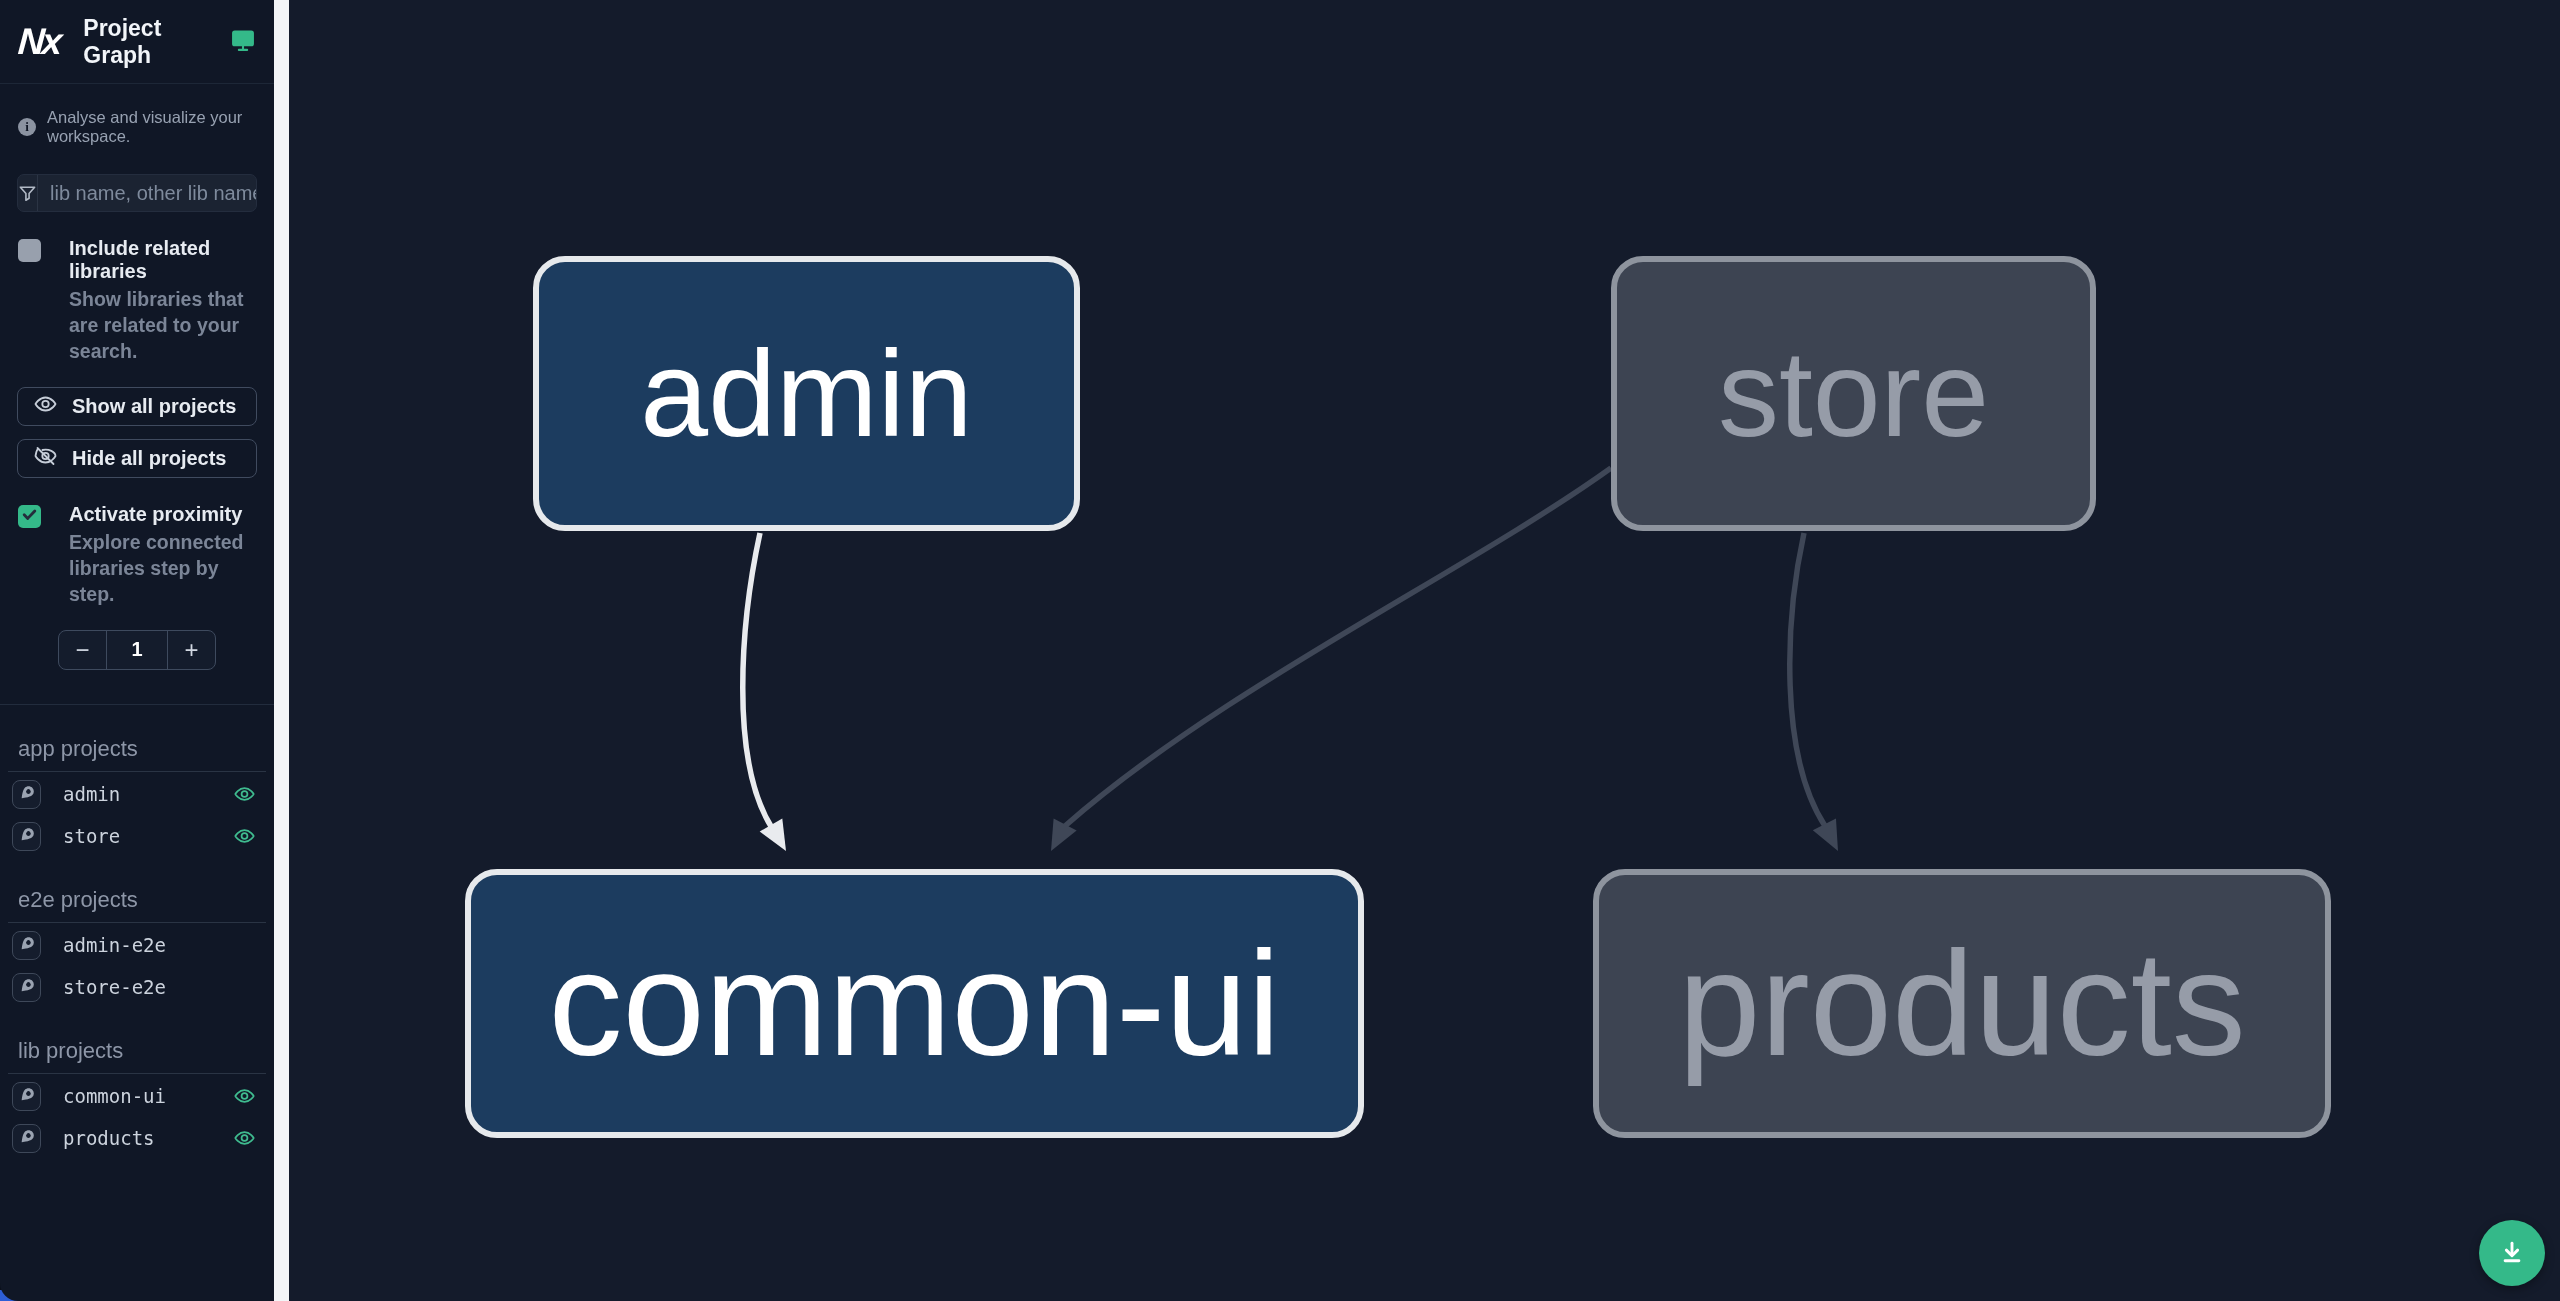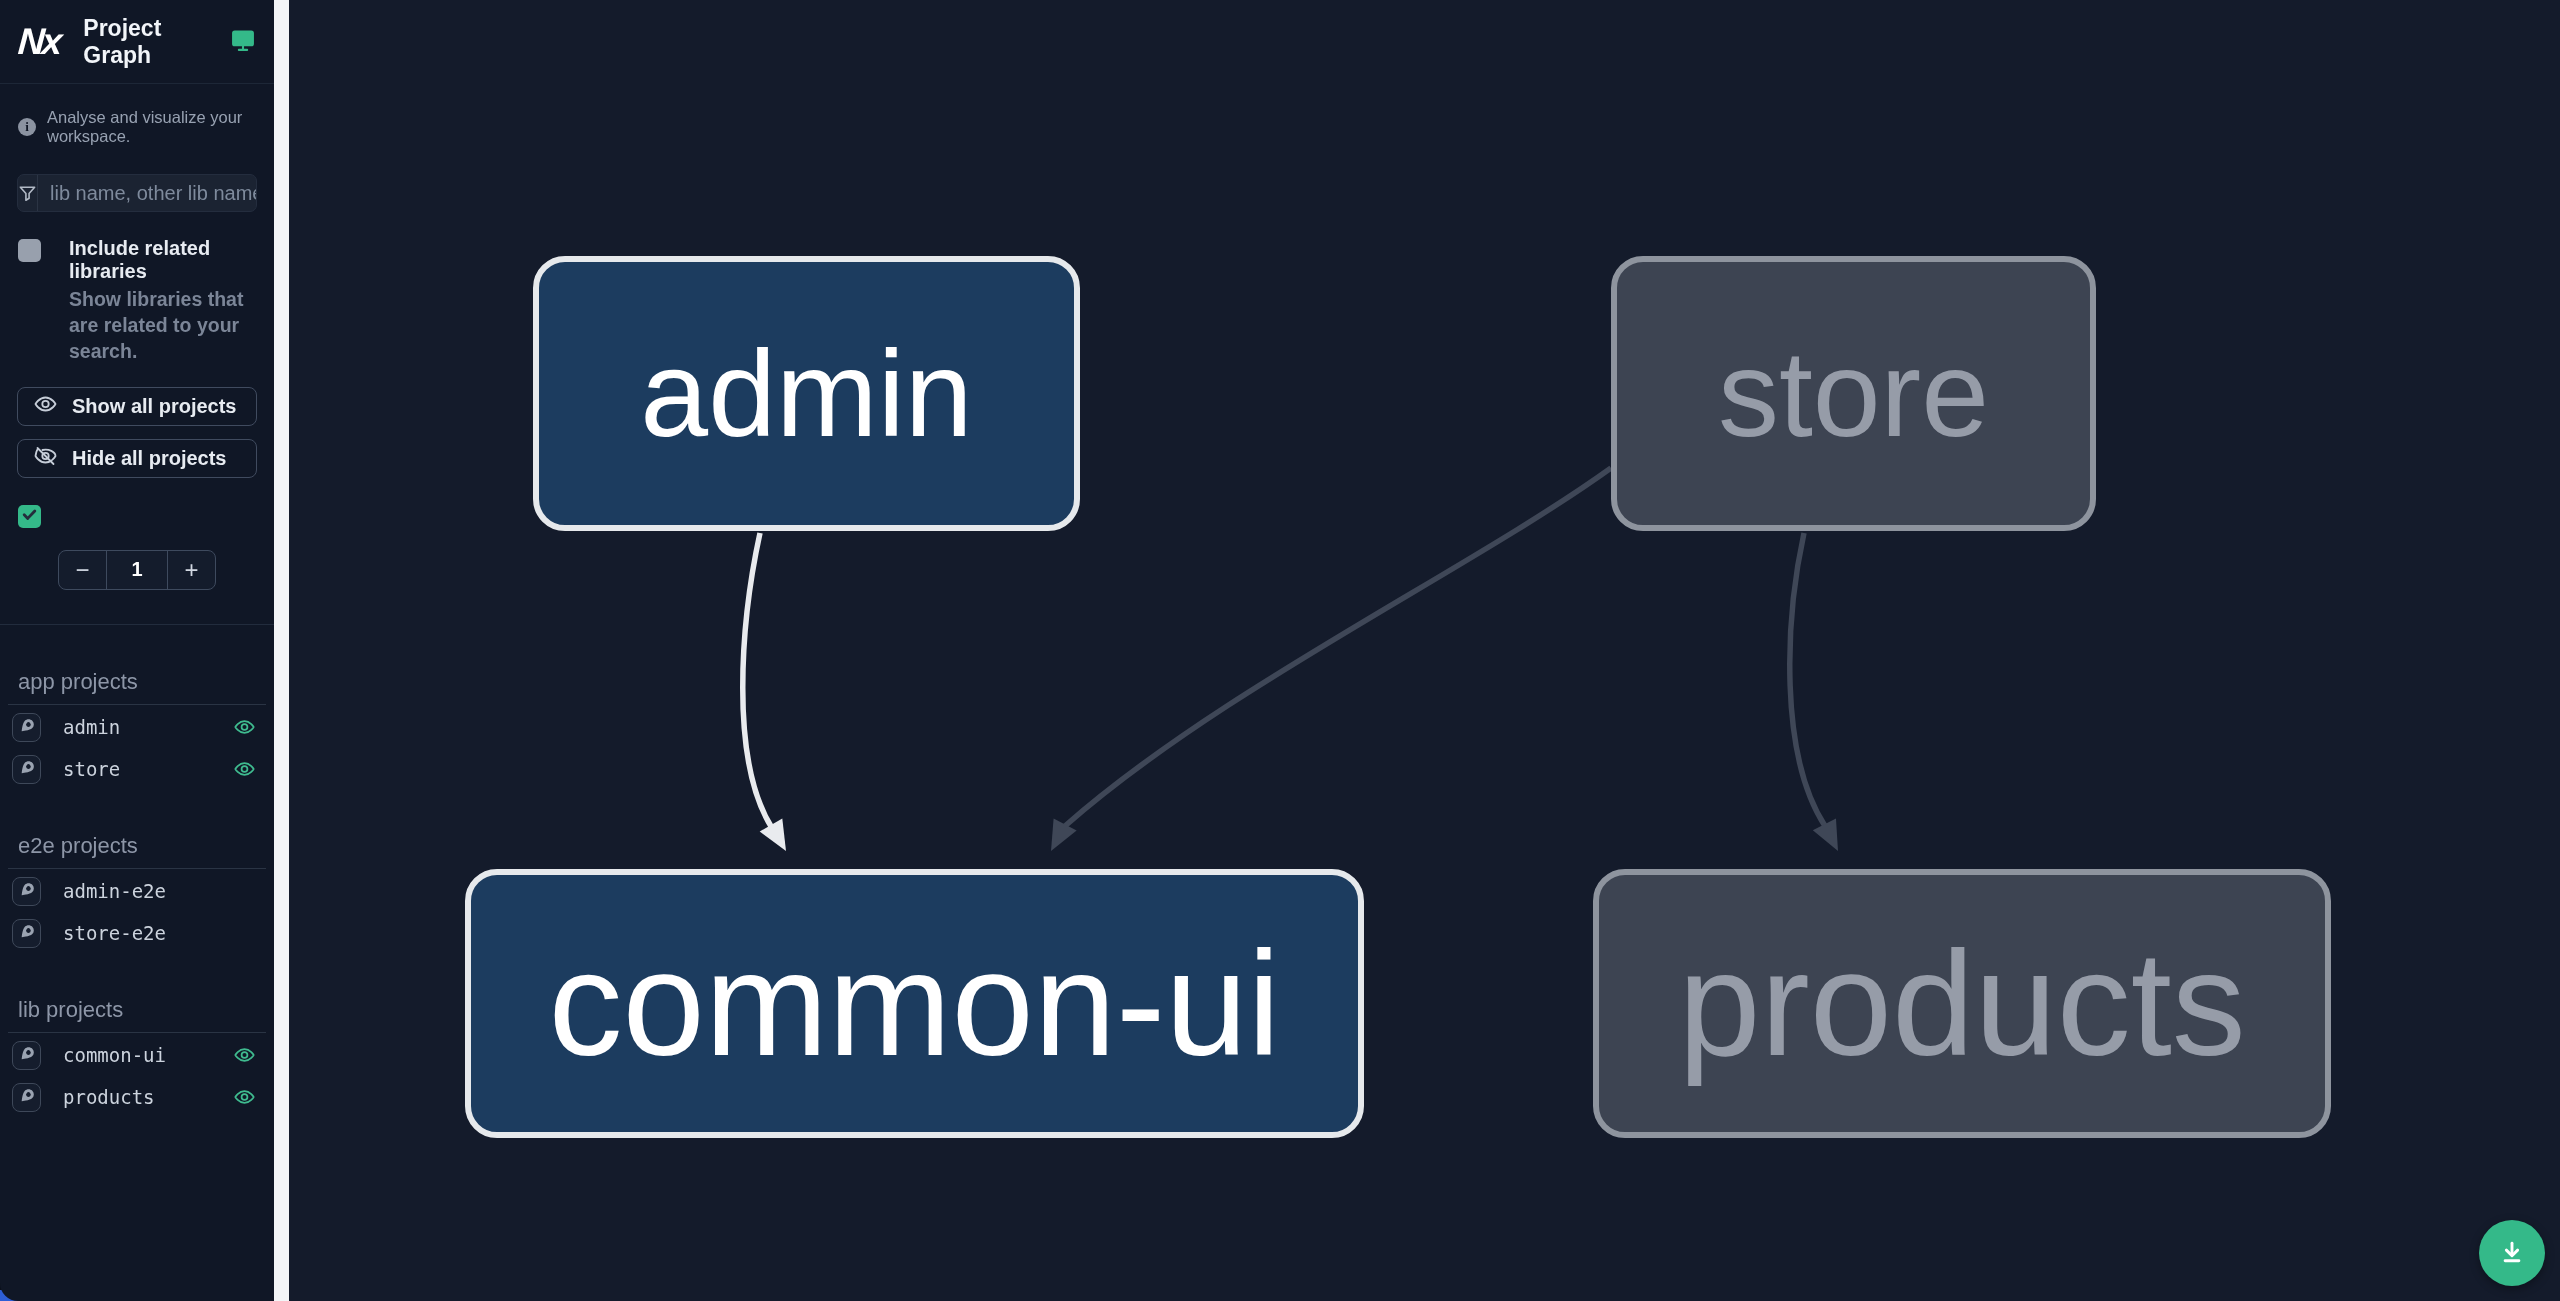--- a/index.html
+++ b/index.html
@@ -58,21 +58,21 @@
     border: 1.5px solid #3e4a5e; border-radius: 8px; overflow: hidden; background: #141c2c; }
   .stepper .cell { display: flex; align-items: center; justify-content: center; }
   .step-btn { width: 47px; background: transparent; border: none; color: #d2d8e2;
     font-size: 24px; cursor: pointer; font-family: "Liberation Sans", sans-serif; }
   .step-value { flex: 1; border-left: 1.5px solid #3e4a5e; border-right: 1.5px solid #3e4a5e;
     color: #ffffff; font-size: 20px; font-weight: 700; }
 
   .sb-divider { margin-top: 34px; border-top: 1px solid #222c3d; }
 
   .sb-sections { padding: 0 8px; overflow: hidden; }
-  .section-title { margin-top: 44px; padding: 0 10px 9px; font-size: 22px; color: #8d96a7;
+  .section-title { margin-top: 31px; padding: 0 10px 9px; font-size: 22px; color: #8d96a7;
     border-bottom: 1px solid #2a3444; }
   .project-row { display: flex; align-items: center; padding: 8px 4px 5px; }
   .focus-btn { width: 29px; height: 29px; border-radius: 8px; border: 1.3px solid #3e4859;
     background: #151d2d; display: flex; align-items: center; justify-content: center;
     cursor: pointer; flex: 0 0 29px; }
   .project-name { margin-left: 22px; font-family: "DejaVu Sans Mono", monospace;
     font-size: 19px; color: #ccd3dd; }
   .eye-btn { margin-left: auto; margin-right: 6px; background: none; border: none;
     cursor: pointer; display: flex; }
 
@@ -165,20 +165,24 @@
 
 
     <div class="sb-option">
       <span class="checkbox checked">
         <span>
           <svg width="17" height="17" viewBox="0 0 24 24" fill="none" stroke="#242d3c" stroke-width="4" stroke-linecap="round" stroke-linejoin="round">
             <path d="M4.5 12.5 l5 5 L19.5 7"></path>
           </svg>
         </span>
       </span>
+      <div>
+        <div class="opt-label">Activate proximity</div>
+        <div class="opt-desc">Explore connected libraries step by step.</div>
+      </div>
     </div>
 
     <div class="stepper">
       <button class="cell step-btn">−</button>
       <div class="cell step-value">1</div>
       <button class="cell step-btn">+</button>
     </div>
 
     <div class="sb-divider"></div>
 

